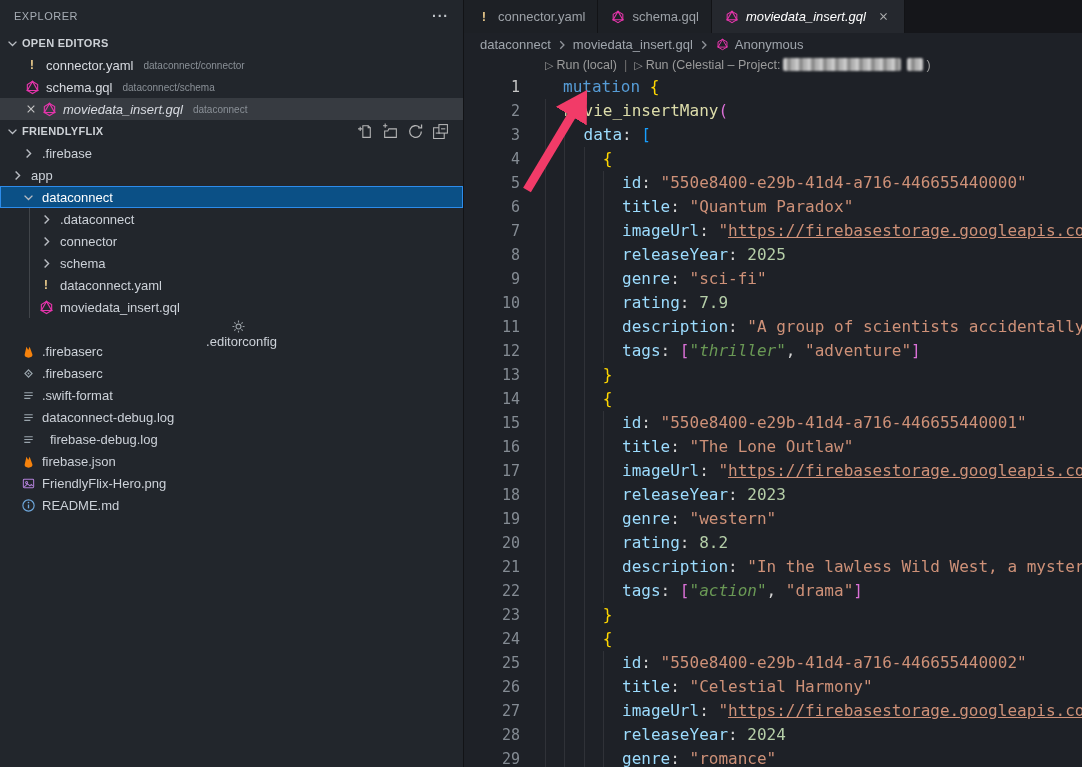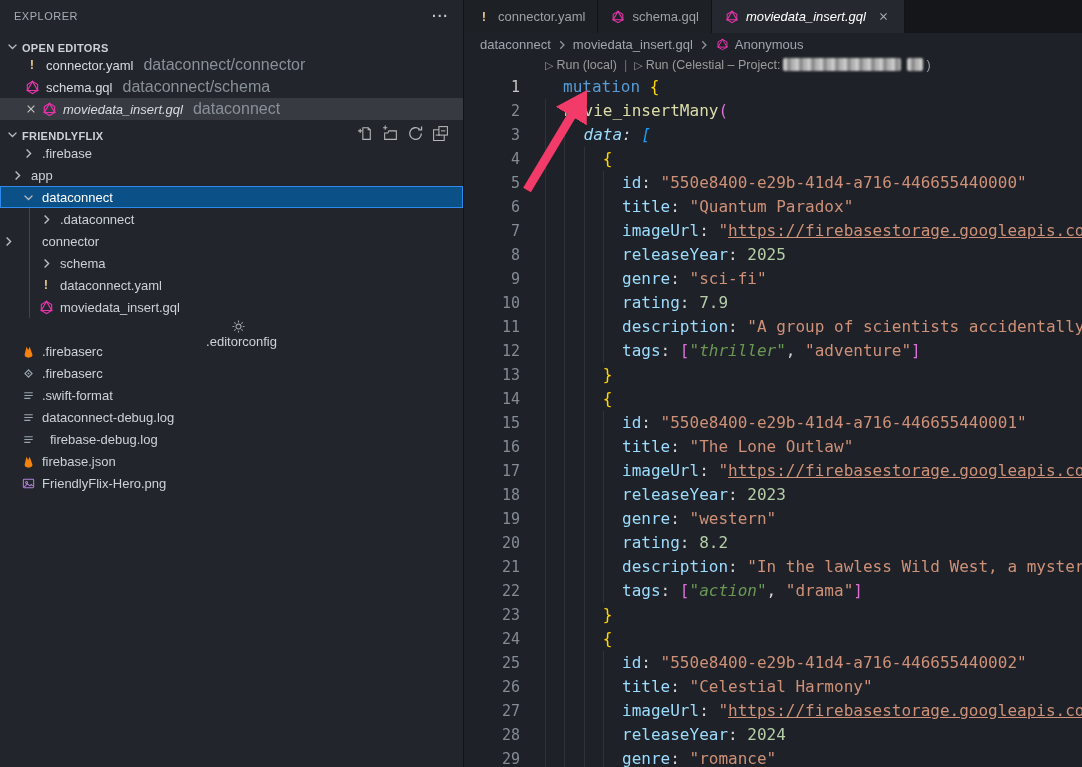--- a/index.html
+++ b/index.html
@@ -4,38 +4,38 @@
 <style>
   * { margin:0; padding:0; box-sizing:border-box; }
   html,body { width:1082px; height:767px; overflow:hidden; background:#17181c; }
   body { font-family:"Liberation Sans", sans-serif; color:#cccccc; }
   .app { position:relative; display:flex; width:1082px; height:767px; overflow:hidden; }
 
   
   .sidebar { width:464px; min-width:464px; height:100%; background:#22262c; font-size:13px; display:flex; flex-direction:column; border-right:1px solid #121316; }
   .sb-title { height:32px; display:flex; align-items:center; padding:0 14px; font-size:11px; letter-spacing:.5px; color:#a7adb5; }
   .sb-more { margin-left:auto; color:#c3c7cc; font-weight:bold; letter-spacing:1px; cursor:pointer; font-size:14px; }
-  .section-header { height:22px; display:flex; align-items:flex-end; font-weight:700; font-size:11px; color:#cdd1d6; padding-left:4px; letter-spacing:.3px; cursor:pointer; }
+  .section-header { height:22px; display:flex; align-items:center; font-weight:700; font-size:11px; color:#cdd1d6; padding-left:4px; letter-spacing:.3px; cursor:pointer; }
   .section-header .ficon { margin-right:2px; }
   .ws-actions { margin-left:auto; display:flex; gap:8px; padding-right:14px; }
   .act-btn { width:17px; height:17px; display:inline-flex; cursor:pointer; opacity:.9; }
   .act-btn svg { width:100%; height:100%; }
 
   .ficon { display:inline-flex; width:16px; height:16px; align-items:center; justify-content:center; flex:none; }
   .ficon svg { width:15px; height:15px; }
   .glyph-excl { color:#e6c78a; font-weight:700; font-family:"DejaVu Sans Mono",monospace; font-size:13px; line-height:16px; }
 
   .oe-row { height:22px; display:flex; align-items:center; padding-left:24px; cursor:pointer; }
   .oe-row.selected { background:#373b41; }
   .oe-row .close-btn { width:17px; height:16px; display:inline-flex; align-items:center; cursor:pointer; }
   .oe-row .close-btn svg { width:14px; height:14px; }
   .oe-row .ficon { margin-right:6px; }
   .oe-name { color:#d7dae0; white-space:nowrap; }
   .it { font-style:italic; }
-  .oe-desc { color:#8a9097; font-size:16px; margin-left:10px; white-space:nowrap; }
+  .oe-desc { color:#8a9097; font-size:10px; margin-left:10px; white-space:nowrap; }
 
   .tree-row { height:22px; display:flex; align-items:center; cursor:pointer; position:relative; color:#ccd1d8; }
   .tree-row .ficon { margin-right:6px; }
   .tree-row.child { background-image:linear-gradient(rgba(255,255,255,.14),rgba(255,255,255,.14)); background-size:1px 100%; background-position:29px 0; background-repeat:no-repeat; }
   .tree-row.selected { background-color:#0b5086; outline:1px solid #2d8ceb; outline-offset:-1px; color:#ffffff; }
   .tree-label { white-space:nowrap; }
 
   
   .editor-area { flex:1; min-width:0; display:flex; flex-direction:column; background:#1e2127; position:relative; }
   .tabbar { height:33px; background:#15161a; display:flex; align-items:stretch; }
@@ -201,21 +201,21 @@
           <span class="tree-label">dataconnect</span>
         </div>
         <div class="tree-row child" style="padding-left: 38px;">
           <span class="ficon">
             <svg viewBox="0 0 16 16" fill="none" stroke="#b8bcc2" stroke-width="1.5">
               <path d="M6 3.8 10.2 8 6 12.2"></path>
             </svg>
           </span>
           <span class="tree-label">.dataconnect</span>
         </div>
-        <div class="tree-row child" style=" gap: 20px;">
+        <div class="tree-row child" style="padding-left: 38px;">
           <span class="ficon">
             <svg viewBox="0 0 16 16" fill="none" stroke="#b8bcc2" stroke-width="1.5">
               <path d="M6 3.8 10.2 8 6 12.2"></path>
             </svg>
           </span>
           <span class="tree-label">connector</span>
         </div>
         <div class="tree-row child" style="padding-left: 38px;">
           <span class="ficon">
             <svg viewBox="0 0 16 16" fill="none" stroke="#b8bcc2" stroke-width="1.5">
@@ -303,20 +303,30 @@
         <div class="tree-row" style="padding-left: 20px;">
           <span class="ficon">
             <svg viewBox="0 0 16 16" fill="none" stroke="#b180d7" stroke-width="1.1">
               <rect x="2.5" y="3.5" width="11" height="9" rx="1"></rect>
               <circle cx="6" cy="7" r="1.1"></circle>
               <path d="M3.5 11.5 7 8.5l2.5 2 1.5-1.5 1.5 1.5"></path>
             </svg>
           </span>
           <span class="tree-label">FriendlyFlix-Hero.png</span>
         </div>
+        <div class="tree-row" style="padding-left: 20px;">
+          <span class="ficon">
+            <svg viewBox="0 0 16 16" fill="none" stroke="#6fa8dc" stroke-width="1.2">
+              <circle cx="8" cy="8" r="6"></circle>
+              <path d="M8 7v4" stroke-width="1.4"></path>
+              <circle cx="8" cy="4.8" r="0.9" fill="#6fa8dc" stroke="none"></circle>
+            </svg>
+          </span>
+          <span class="tree-label">README.md</span>
+        </div>
       </div>
   </aside>
 
   <main class="editor-area">
     <div class="tabbar" id="tabbar">
         <div class="tab">
           <span class="ficon">
             <span class="glyph-excl">!</span>
           </span>
           <span class="tab-label">connector.yaml</span>
@@ -389,21 +399,21 @@
           <div class="code-line">
             <span class="ln active">1</span>
             <span class="lc" style="background-size: 0ch 100%;"><span class="tk-kw">mutation</span><span class="tk-pl"> </span><span class="tk-b1">{</span></span>
           </div>
           <div class="code-line">
             <span class="ln">2</span>
             <span class="lc" style="background-size: 2ch 100%;"><span class="tk-pl">  </span><span class="tk-fn">movie_insertMany</span><span class="tk-b2">(</span></span>
           </div>
           <div class="code-line">
             <span class="ln">3</span>
-            <span class="lc" style="background-size: 4ch 100%; font-style: italic;"><span class="tk-pl">    </span><span class="tk-prop">data</span><span class="tk-pl">: </span><span class="tk-b3">[</span></span>
+            <span class="lc" style="background-size: 4ch 100%;"><span class="tk-pl">    </span><span class="tk-prop">data</span><span class="tk-pl">: </span><span class="tk-b3">[</span></span>
           </div>
           <div class="code-line">
             <span class="ln">4</span>
             <span class="lc" style="background-size: 6ch 100%;"><span class="tk-pl">      </span><span class="tk-b1">{</span></span>
           </div>
           <div class="code-line">
             <span class="ln">5</span>
             <span class="lc" style="background-size: 8ch 100%;"><span class="tk-pl">        </span><span class="tk-prop">id</span><span class="tk-pl">: </span><span class="tk-str">"550e8400-e29b-41d4-a716-446655440000"</span></span>
           </div>
           <div class="code-line">

